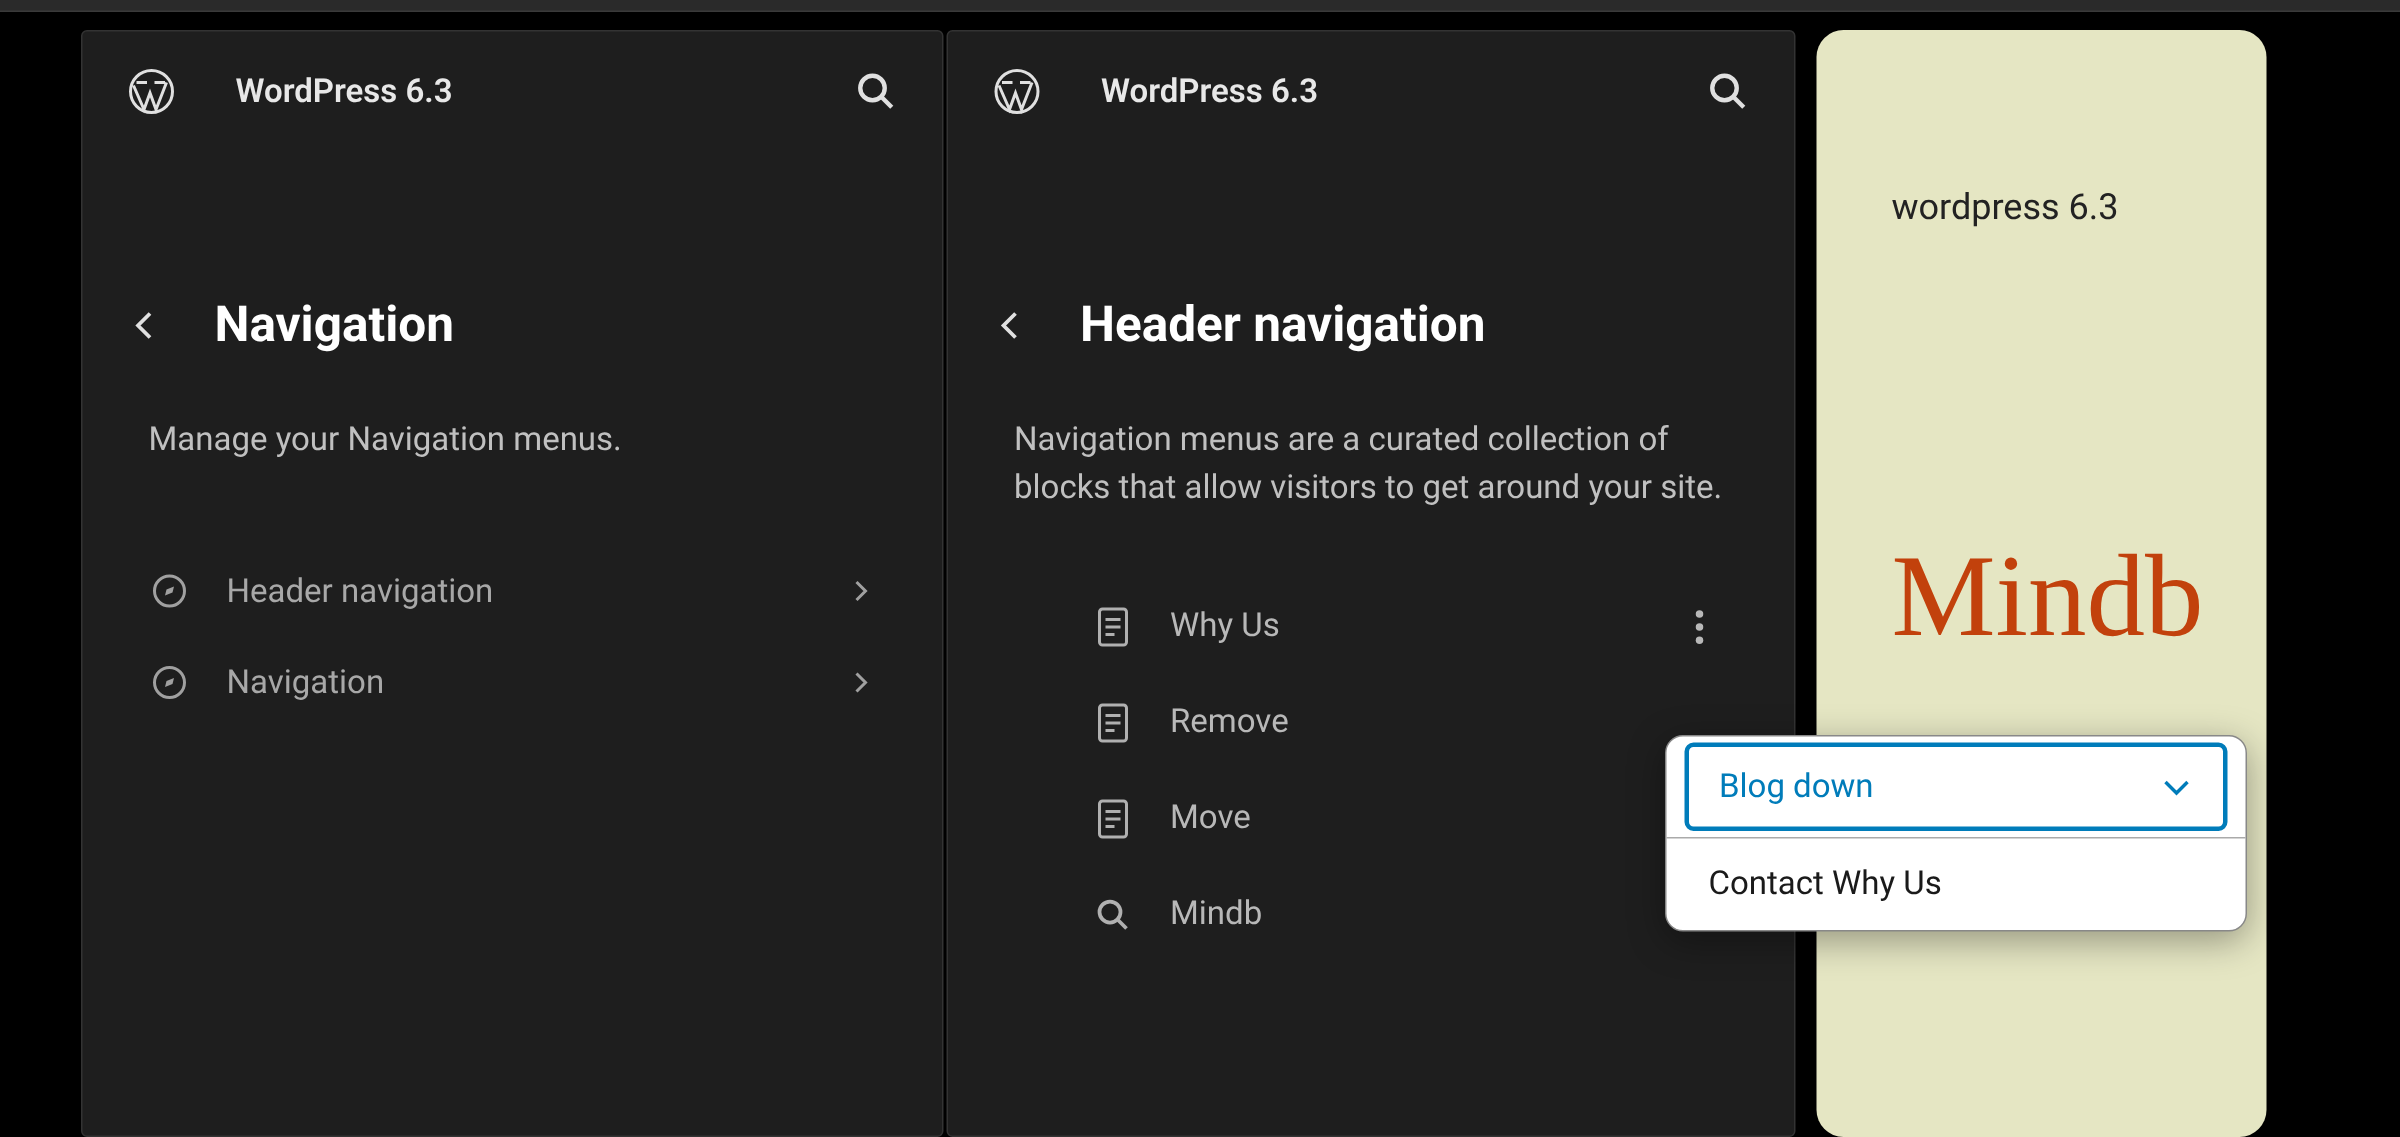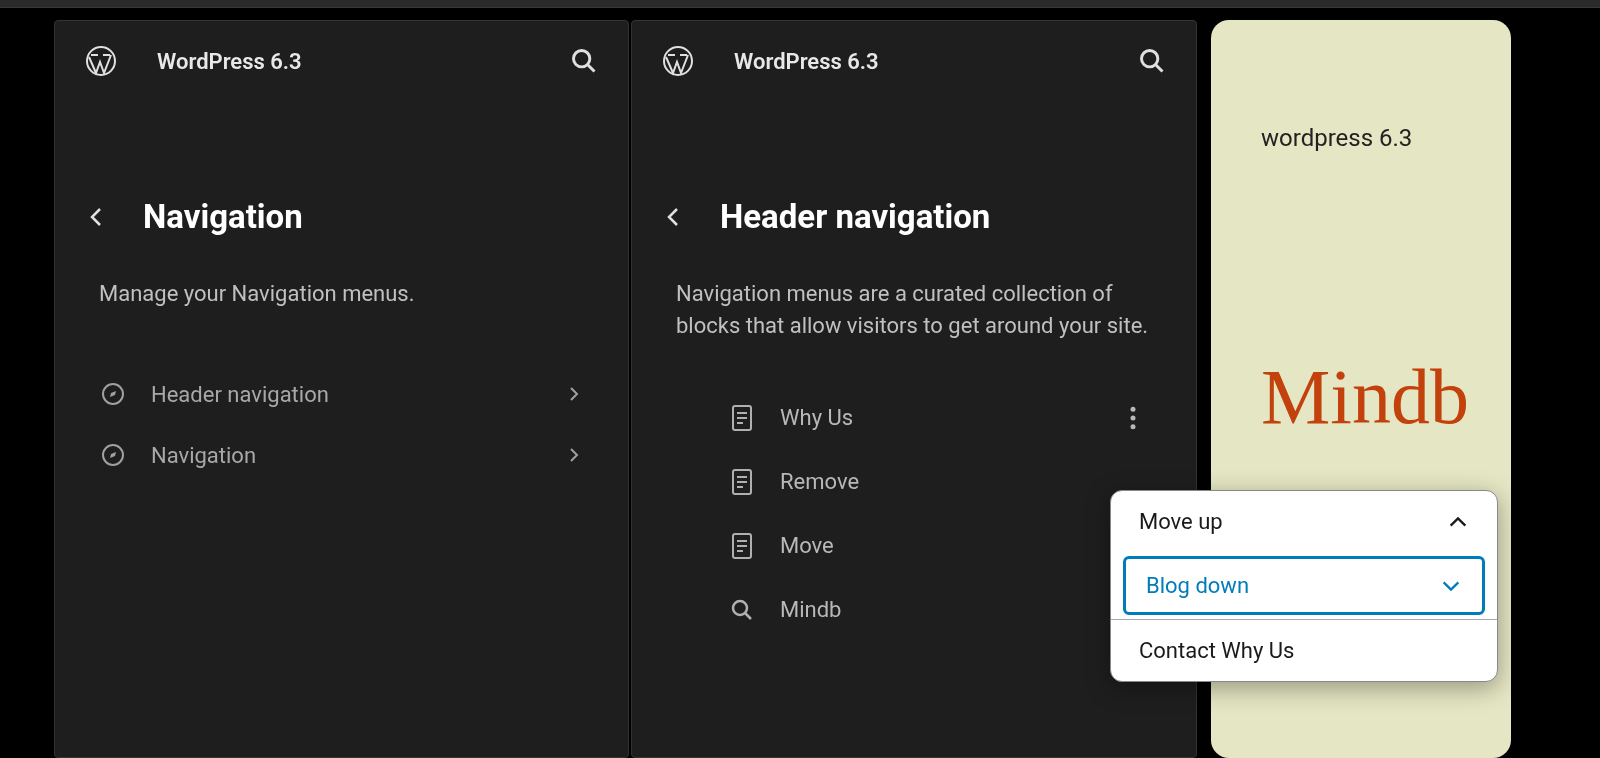--- a/index.html
+++ b/index.html
@@ -343,28 +343,20 @@
   </div>
 
   <div class="panel panel-preview">
     <div class="preview-brand">wordpress 6.3</div>
     <div class="preview-title">Mindb</div>
   </div>
 
 </div>
 
 <div class="context-menu">
-  <div class="ctx-item">
-    <span class="ctx-label">Move up</span>
-    <span class="chev-up">
-      <svg viewBox="0 0 24 24" fill="none" stroke="#1a1a1a" stroke-width="2.5">
-          <path d="M4 16 L12 8 L20 16"></path>
-        </svg>
-    </span>
-  </div>
   <div class="ctx-item ctx-highlight">
     <span class="ctx-label">Blog down</span>
     <span class="chev-down">
       <svg viewBox="0 0 24 24" fill="none" stroke="#007cba" stroke-width="2.5">
           <path d="M4 8 L12 16 L20 8"></path>
         </svg>
     </span>
   </div>
   <div class="ctx-item divider-top">
     <span class="ctx-label">Contact Why Us</span>

